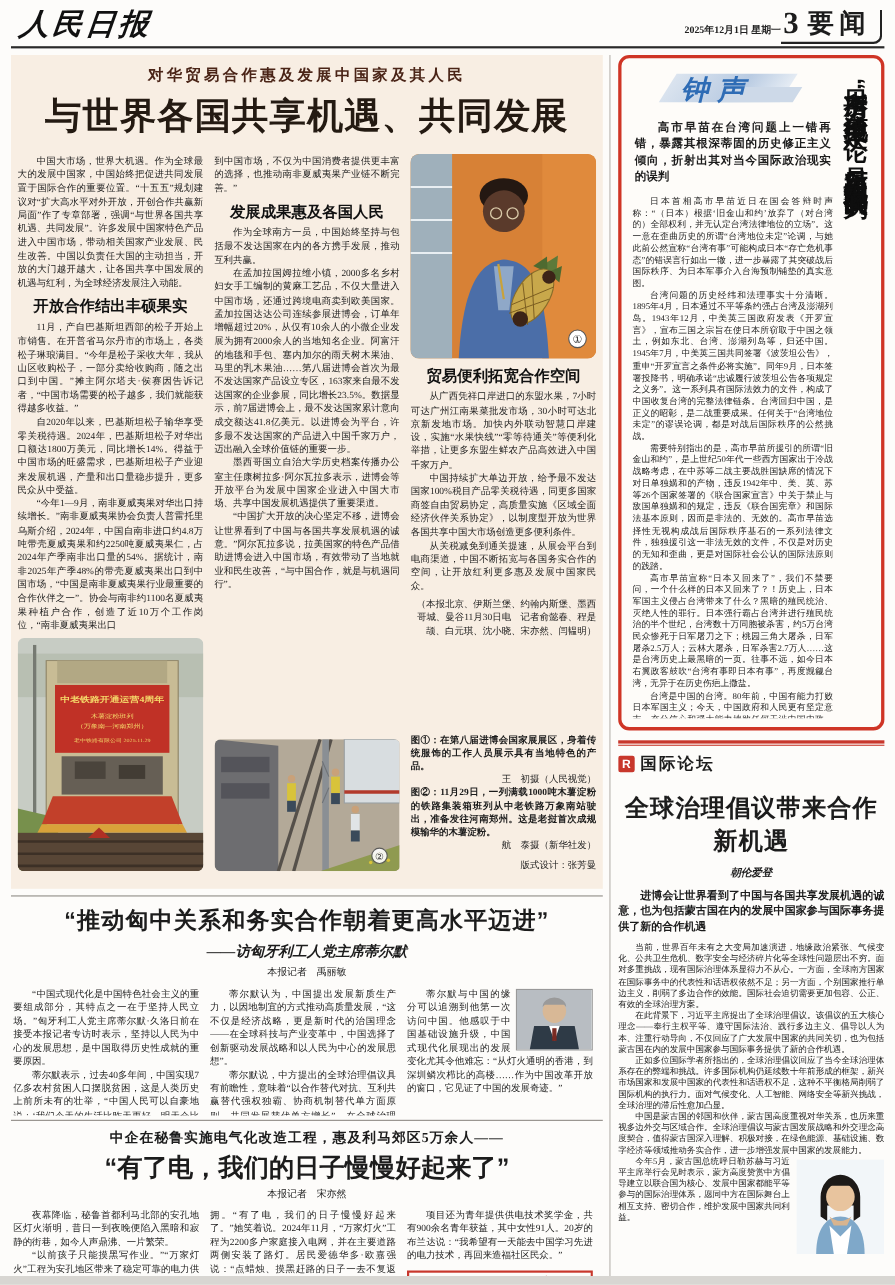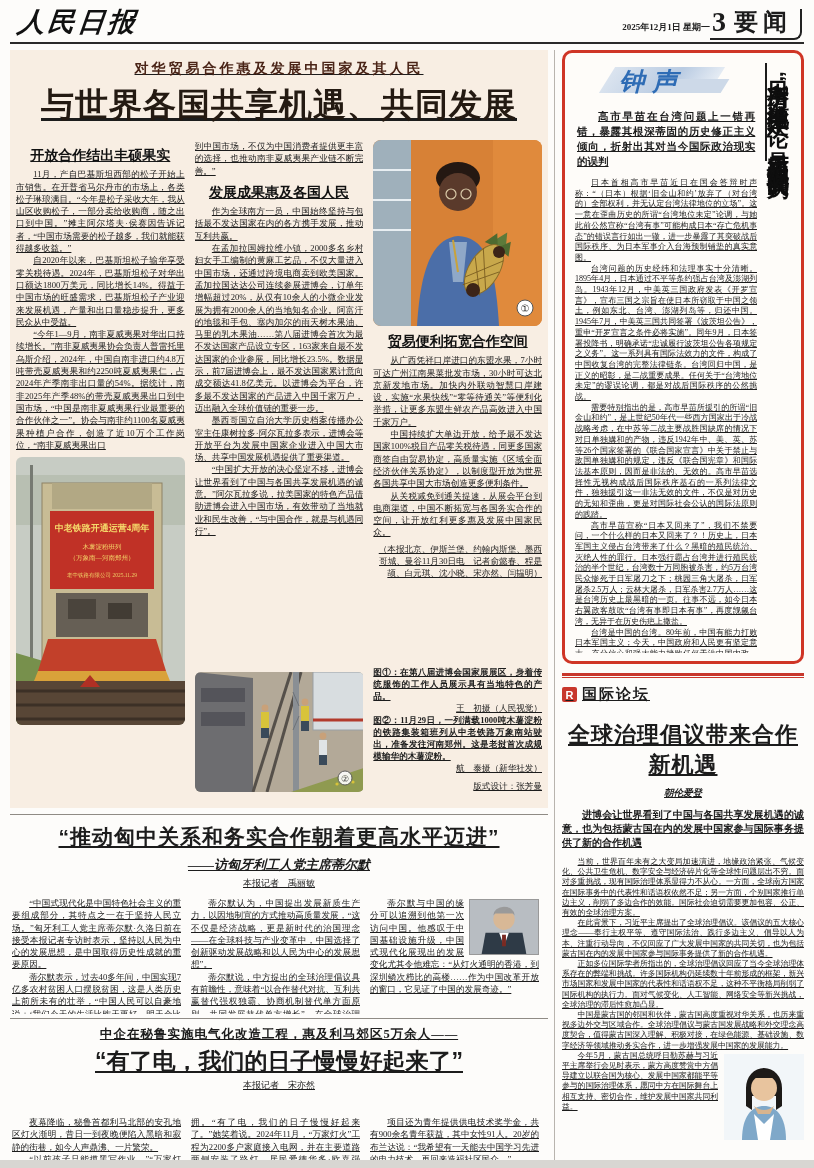--- a/index.html
+++ b/index.html
@@ -11,21 +11,21 @@
   .header { display:flex; justify-content:space-between; align-items:flex-end; padding:8px 12px 2px 18px; height:42px; }
   .masthead { font-size:27px; font-weight:bold; font-style:italic; letter-spacing:3px; transform:skewX(-6deg); color:#111; }
   .header-right { display:flex; align-items:flex-end; gap:0; }
   .issue-date { font-size:9px; font-weight:bold; padding-bottom:6px; color:#222; }
   .pagebox { display:flex; align-items:flex-end; gap:8px; border-bottom:2px solid #222; border-right:2px solid #222; border-radius:0 0 8px 0; padding:0 8px 3px 2px; }
   .page-number { font-size:28px; font-weight:bold; line-height:26px; }
   .section-name { font-family:"Liberation Sans", sans-serif; font-size:24px; font-weight:900; letter-spacing:5px; line-height:26px; }
   .header-rule { height:2px; background:#2a2a2a; margin:0 10px; }
 
   
-  .main-wrap { display:flex; padding:6px 10px 0 10px;text-decoration:underline; }
+  .main-wrap { display:flex; padding:6px 10px 0 10px; }
   .left-zone { width:538px; }
   .right-zone { flex:1; border-left:1px solid #b8b4ae; margin-left:6px; padding-left:7px; }
 
   
   .main-article { background:#f8eee3; height:758px; overflow:hidden; padding:10px 6px 6px; }
   .kicker { text-align:center; font-size:14px; font-weight:bold; color:#4a2417; letter-spacing:3px; }
   .headline { text-align:center; font-family:"Liberation Sans", sans-serif; font-size:33px; font-weight:900; color:#241a12; letter-spacing:1px; margin:5px 0 12px; }
   .cols3 { display:flex; gap:10px; }
   .m-col { width:169px; height:652px; overflow:hidden; display:flex; flex-direction:column; font-size:8.6px; line-height:12.3px; text-align:justify; }
   p.body { text-indent:2em; margin:0; }
@@ -43,21 +43,21 @@
   .i-headline { text-align:center; font-family:"Liberation Sans", sans-serif; font-size:21px; font-weight:900; letter-spacing:1px; }
   .i-sub { text-align:center; font-size:13px; font-weight:bold; font-style:italic; margin:5px 0 3px; }
   .i-byline { text-align:center; font-size:9px; margin-bottom:7px; }
   .i-col { width:169px; height:118px; overflow:hidden; font-size:8.6px; line-height:12.3px; text-align:justify; }
   .portrait { float:right; margin:2px 0 0 5px; border:1px solid #999; }
 
   
   .elec { border-top:1px solid #8f8b85; margin-top:4px; padding:7px 2px 2px; height:142px; overflow:hidden; }
   .e-kicker { text-align:center; font-size:12.5px; font-weight:bold; letter-spacing:1px; }
   .e-headline { text-align:center; font-family:"Liberation Sans", sans-serif; font-size:23px; font-weight:900; margin:3px 0 2px; }
-  .e-byline { text-align:center; font-size:9px; margin-bottom:24px; }
+  .e-byline { text-align:center; font-size:9px; margin-bottom:6px; }
   .e-col { width:169px; height:76px; overflow:hidden; font-size:8.6px; line-height:12.3px; text-align:justify; }
   .slogan-box { border:2px solid #c8372c; color:#c8372c; font-family:"Liberation Sans", sans-serif; font-weight:900; font-size:15px; letter-spacing:4px; text-align:center; padding:6px 0; margin-top:8px; }
 
   
   .commentary { border:3px solid #cf3526; border-radius:10px; height:614px; overflow:hidden; padding:10px 8px 8px 10px; display:flex; gap:6px; background:#fefcf9; }
   .c-left { flex:1; overflow:hidden; }
   .zs-badge { position:relative; width:130px; height:36px; margin:0 auto 10px; }
   .zs-strip1 { position:absolute; left:6px; top:4px; width:110px; height:26px; background:linear-gradient(100deg,#dbe4ef,#b9cbe2 60%,#e8eef5); transform:skewX(-32deg); }
   .zs-strip2 { position:absolute; left:58px; top:16px; width:66px; height:14px; background:#cdd9e8; transform:skewX(-32deg); }
   .zs-text { position:absolute; left:18px; top:2px; font-family:"Liberation Sans", sans-serif; font-size:25px; font-weight:900; font-style:italic; letter-spacing:8px; color:#2e6cb5; }
@@ -98,20 +98,21 @@
   <div class="main-wrap">
 
     <div class="left-zone">
 
       <section class="main-article">
         <div class="kicker">对华贸易合作惠及发展中国家及其人民</div>
         <h1 class="headline">与世界各国共享机遇、共同发展</h1>
         <div class="cols3">
 
           <div class="m-col">
+            <p class="body">中国大市场，世界大机遇。作为全球最大的发展中国家，中国始终把促进共同发展置于国际合作的重要位置。“十五五”规划建议对“扩大高水平对外开放，开创合作共赢新局面”作了专章部署，强调“与世界各国共享机遇、共同发展”。许多发展中国家特色产品进入中国市场，带动相关国家产业发展、民生改善。中国以负责任大国的主动担当，开放的大门越开越大，让各国共享中国发展的机遇与红利，为全球经济发展注入动能。</p>
             <div class="subhead">开放合作结出丰硕果实</div>
             <p class="body">11月，产自巴基斯坦西部的松子开始上市销售。在开普省马尔丹市的市场上，各类松子琳琅满目。“今年是松子采收大年，我从山区收购松子，一部分卖给收购商，随之出口到中国。”摊主阿尔塔夫·侯赛因告诉记者，“中国市场需要的松子越多，我们就能获得越多收益。”</p>
             <p class="body">自2020年以来，巴基斯坦松子输华享受零关税待遇。2024年，巴基斯坦松子对华出口额达1800万美元，同比增长14%。得益于中国市场的旺盛需求，巴基斯坦松子产业迎来发展机遇，产量和出口量稳步提升，更多民众从中受益。</p>
             <p class="body">“今年1—9月，南非夏威夷果对华出口持续增长。”南非夏威夷果协会负责人普雷托里乌斯介绍，2024年，中国自南非进口约4.8万吨带壳夏威夷果和约2250吨夏威夷果仁，占2024年产季南非出口量的54%。据统计，南非2025年产季48%的带壳夏威夷果出口到中国市场，“中国是南非夏威夷果行业最重要的合作伙伴之一”。协会与南非约1100名夏威夷果种植户合作，创造了近10万个工作岗位，“南非夏威夷果出口</p>
             <svg class="photo train-photo" width="169" height="268" viewBox="0 0 169 268" preserveAspectRatio="none">
               <rect x="0" y="0" width="169" height="268" fill="#c7ccc4"></rect>
               <rect x="0" y="18" width="169" height="50" fill="#aeb5a6" opacity="0.6"></rect>
               <rect x="14" y="8" width="3" height="200" fill="#767a72"></rect>
               <polygon points="0,196 34,206 44,268 0,268" fill="#77904c"></polygon>
               <rect x="26" y="26" width="120" height="196" fill="#c8bc95" stroke="#8d8264" stroke-width="1"></rect>

